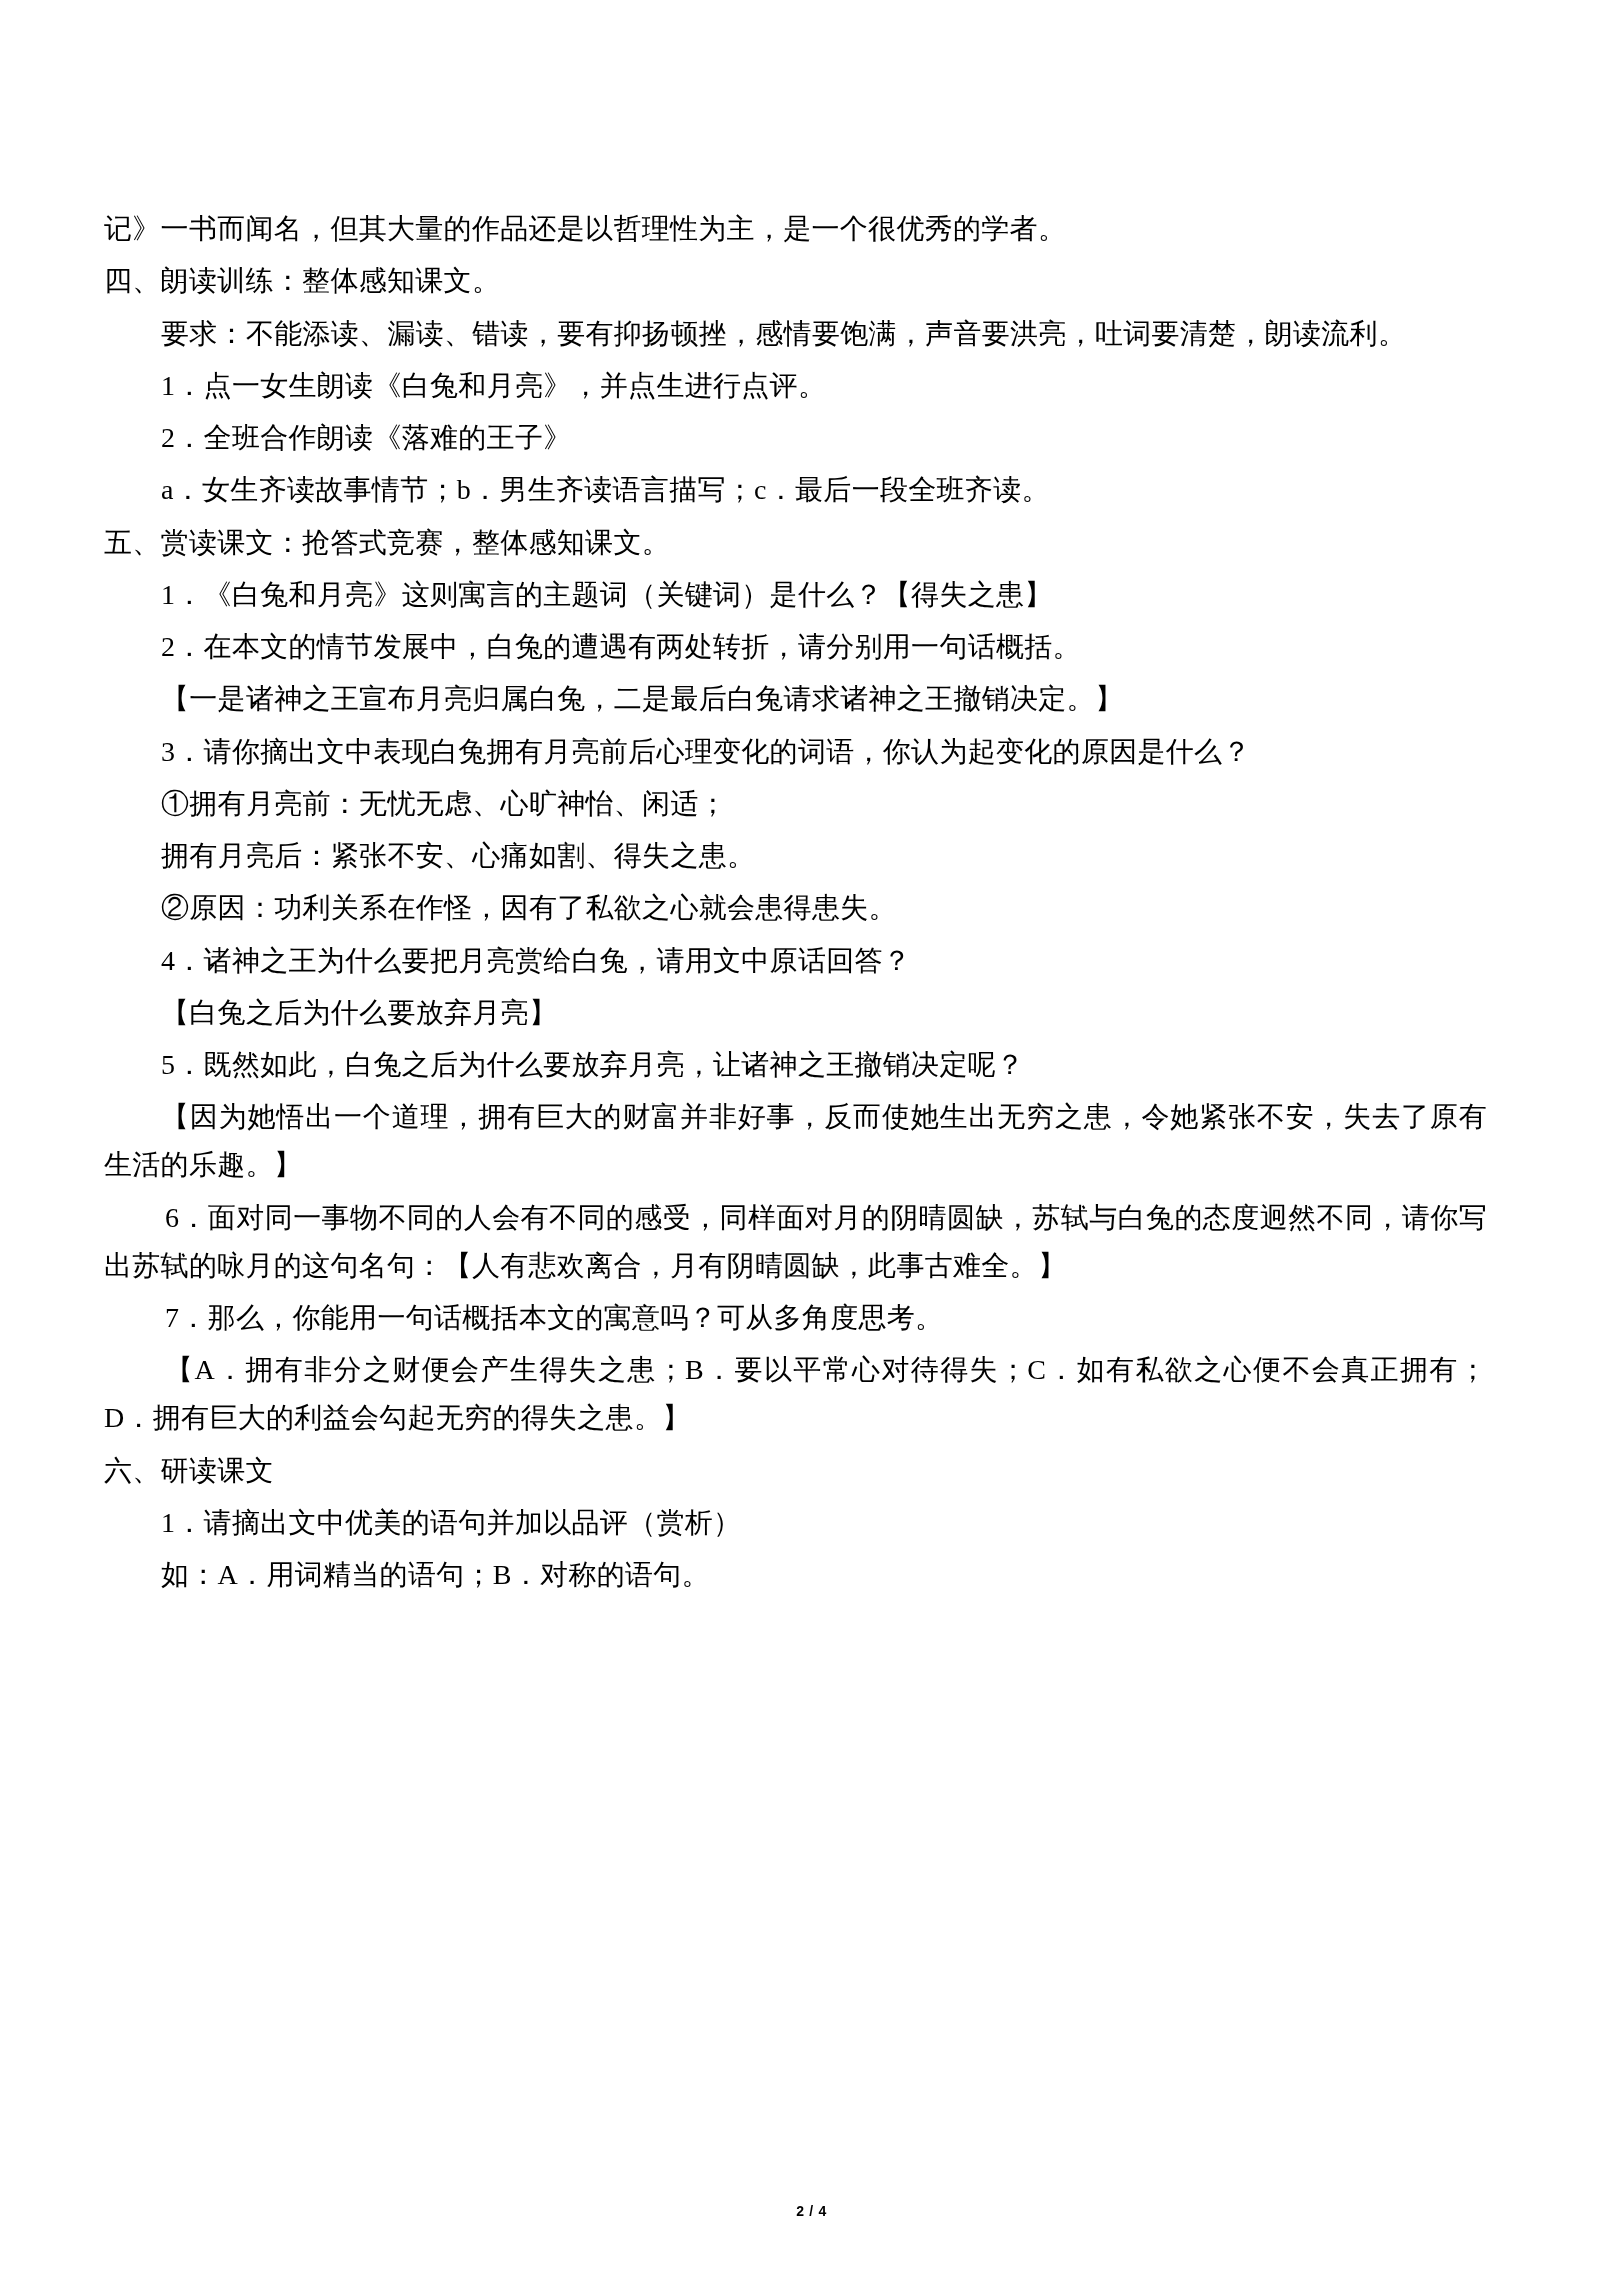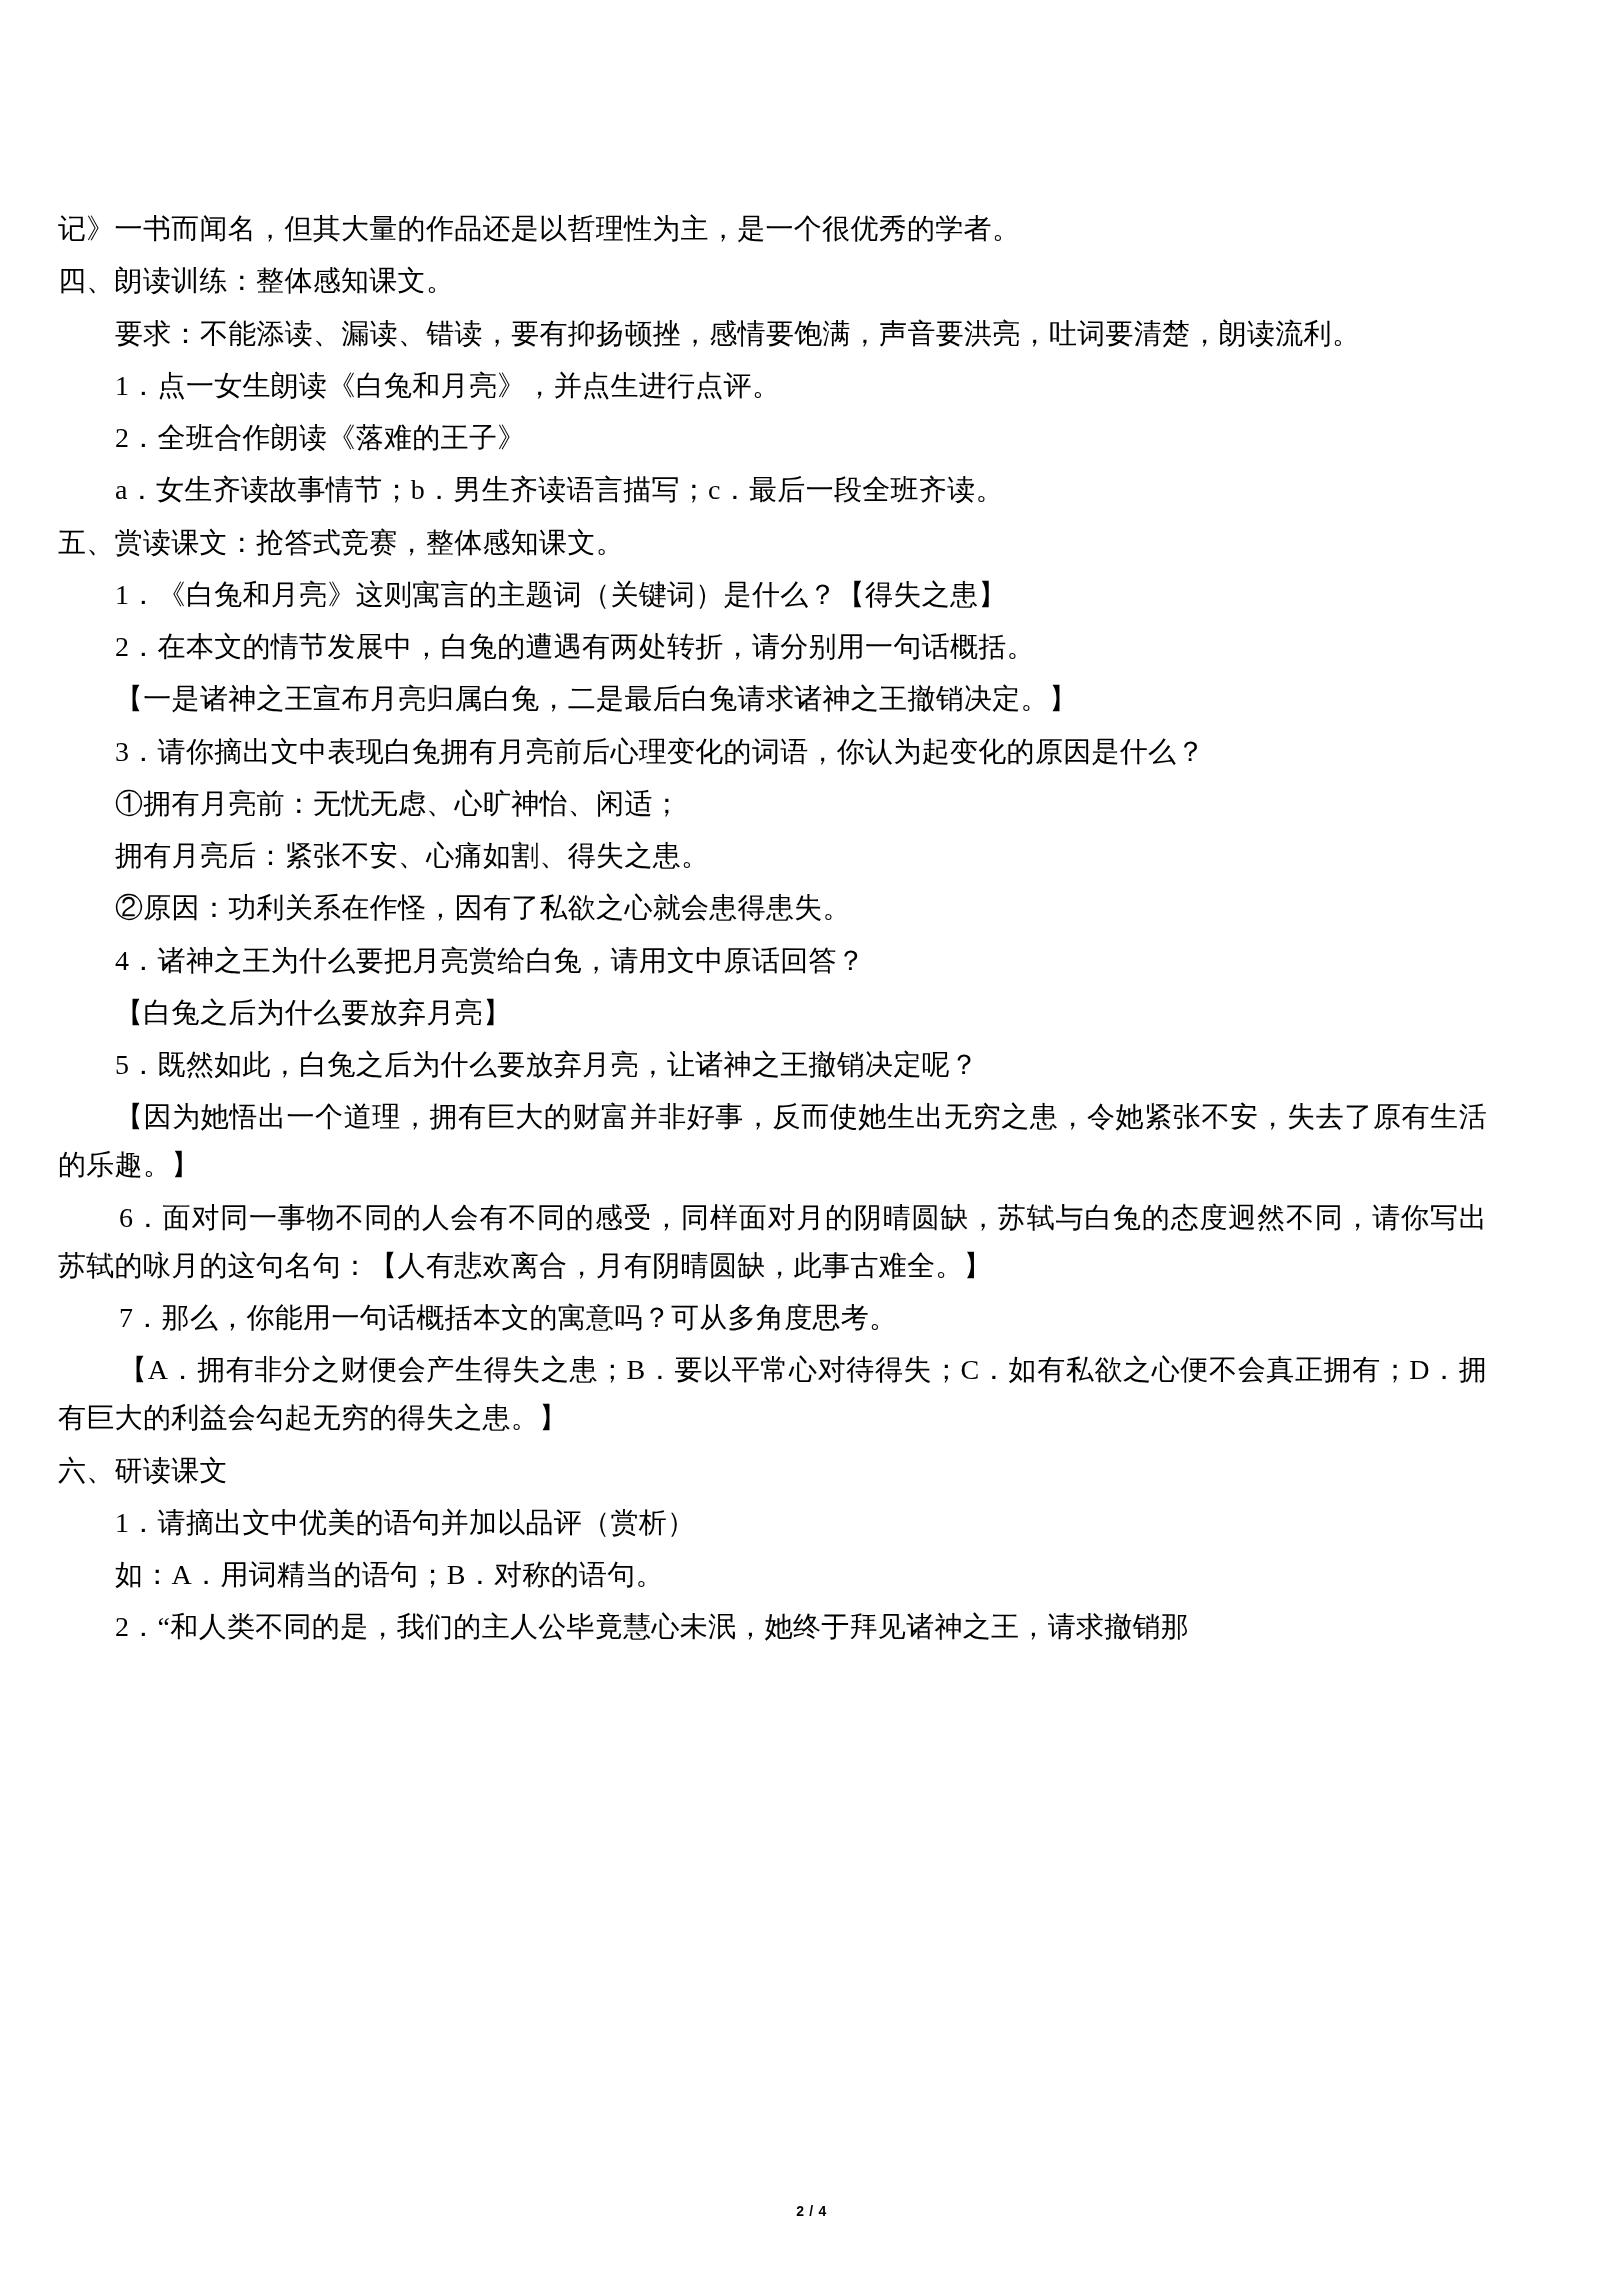--- a/index.html
+++ b/index.html
@@ -8,21 +8,21 @@
     background: #ffffff;
   }
   body {
     font-family: "Liberation Serif", "DejaVu Serif", serif;
     color: #000000;
   }
   .page {
     width: 1623px;
     height: 2295px;
     box-sizing: border-box;
-    padding: 205px 136px 0 58px;
+    padding: 205px 136px 0 104px;
     position: relative;
     background: #ffffff;
   }
   .doc-body {
     font-size: 28px;
     line-height: 1.72;
     letter-spacing: 0.3px;
     text-align: justify;
   }
   .p {
@@ -71,19 +71,18 @@
     <p class="p ind2">4．诸神之王为什么要把月亮赏给白兔，请用文中原话回答？</p>
     <p class="p ind2">【白兔之后为什么要放弃月亮】</p>
     <p class="p ind2">5．既然如此，白兔之后为什么要放弃月亮，让诸神之王撤销决定呢？</p>
     <p class="p ind2">【因为她悟出一个道理，拥有巨大的财富并非好事，反而使她生出无穷之患，令她紧张不安，失去了原有生活的乐趣。】</p>
     <p class="p ind2b">6．面对同一事物不同的人会有不同的感受，同样面对月的阴晴圆缺，苏轼与白兔的态度迥然不同，请你写出苏轼的咏月的这句名句：【人有悲欢离合，月有阴晴圆缺，此事古难全。】</p>
     <p class="p ind2b">7．那么，你能用一句话概括本文的寓意吗？可从多角度思考。</p>
     <p class="p ind2b">【A．拥有非分之财便会产生得失之患；B．要以平常心对待得失；C．如有私欲之心便不会真正拥有；D．拥有巨大的利益会勾起无穷的得失之患。】</p>
     <p class="p ind0">六、研读课文</p>
     <p class="p ind2">1．请摘出文中优美的语句并加以品评（赏析）</p>
     <p class="p ind2">如：A．用词精当的语句；B．对称的语句。</p>
-    <p class="p ind2">2．“和人类不同的是，我们的主人公毕竟慧心未泯，她终于拜见诸神之王，请求撤销那</p>
 
   </div>
 
   <div class="footer">2 / 4</div>
 </div>
 
 
 </body></html>

